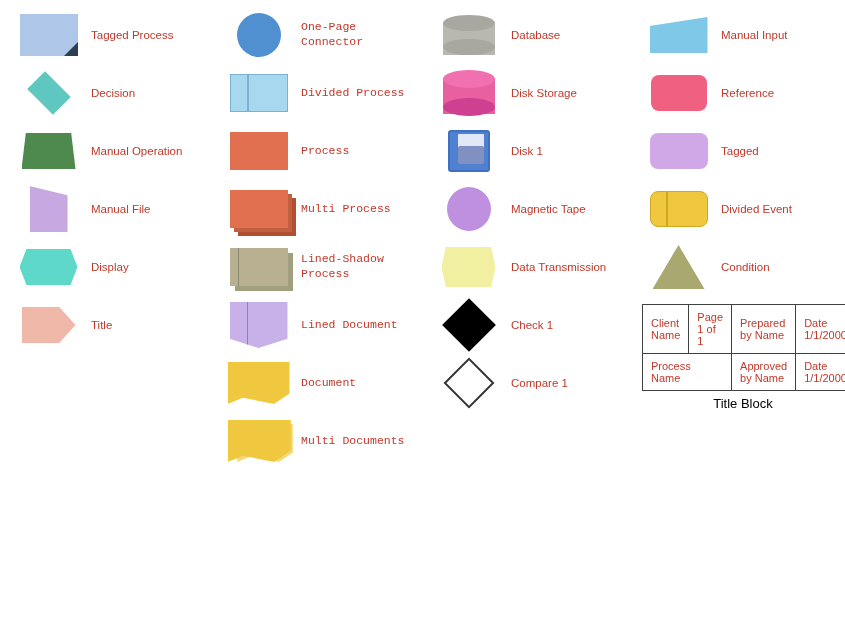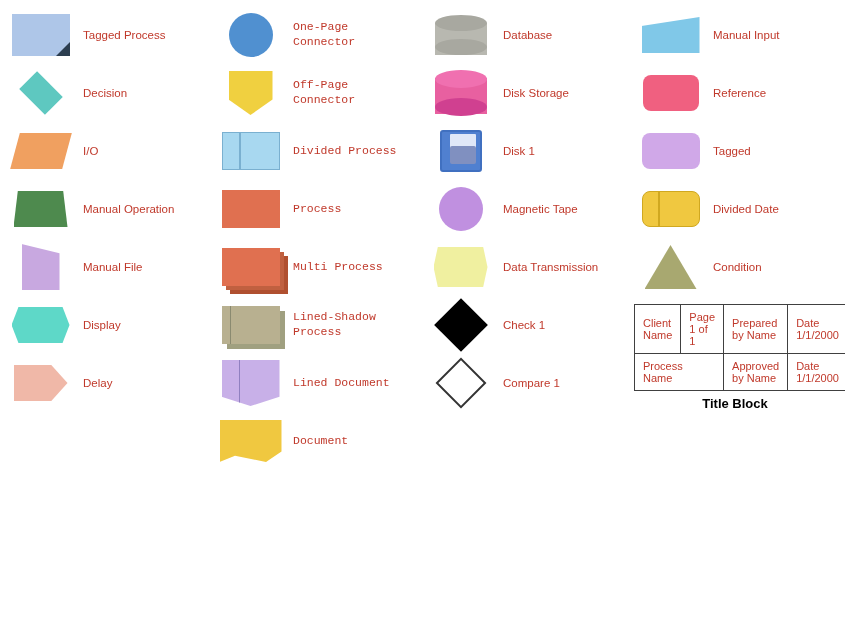--- a/index.html
+++ b/index.html
@@ -263,21 +263,21 @@
       border: 1.5px solid #888;
     }
     .title-block-table td {
       border: 1px solid #404040;
       padding: 6px 8px;
       color: #c0392b;
       font-size: 11px;
     }
     .title-block-label {
       text-align: center;
-      font-weight: bold;
+      font-weight: normal;
       font-size: 13px;
       margin-top: 5px;
       color: #000;
     }
 
     
     .cyl-wrap {
       position: relative;
       width: 52px;
       height: 40px;
@@ -350,82 +350,70 @@
       position: absolute;
       bottom: 6px; left: 8px;
       width: 26px; height: 18px;
       background: #8090c0;
       border-radius: 2px;
     }
   </style>
 </head>
 <body>
 
-<div style="display:grid; grid-template-columns: 210px 210px 210px 210px; padding: 6px 0 0 0;">
+<div style="display:grid; grid-template-columns: 210px 210px 210px 210px; padding: 6px 0 0 8px;">
 
   <div style="display:flex; flex-direction:column;">
     <div class="legend-item">
       <div class="shape-container">
           <div class="shape-tagged-process"></div>
         </div>
       <span class="label">Tagged Process</span>
     </div>
     <div class="legend-item">
       <div class="shape-container">
           <div class="shape-decision"></div>
         </div>
       <span class="label">Decision</span>
     </div>
     <div class="legend-item">
       <div class="shape-container">
-          <div class="shape-io"></div>
-        </div>
-      <span class="label">I/O</span>
-    </div>
-    <div class="legend-item">
-      <div class="shape-container">
           <div class="shape-manual-operation"></div>
         </div>
       <span class="label">Manual Operation</span>
     </div>
     <div class="legend-item">
       <div class="shape-container">
           <div class="shape-manual-file"></div>
         </div>
       <span class="label">Manual File</span>
     </div>
     <div class="legend-item">
       <div class="shape-container">
           <div class="shape-display"></div>
         </div>
       <span class="label">Display</span>
     </div>
     <div class="legend-item">
       <div class="shape-container">
           <div class="shape-delay"></div>
         </div>
-      <span class="label">Delay</span>
+      <span class="label">Title</span>
     </div>
   </div>
 
   <div style="display:flex; flex-direction:column;font-family:Liberation Mono, monospace;">
     <div class="legend-item">
       <div class="shape-container">
           <div class="shape-one-page-connector"></div>
         </div>
       <span class="label">One-Page Connector</span>
     </div>
     <div class="legend-item">
       <div class="shape-container">
-          <div class="shape-off-page-connector"></div>
-        </div>
-      <span class="label">Off-Page Connector</span>
-    </div>
-    <div class="legend-item">
-      <div class="shape-container">
           <div class="shape-divided-process"></div>
         </div>
       <span class="label">Divided Process</span>
     </div>
     <div class="legend-item">
       <div class="shape-container">
           <div class="shape-process"></div>
         </div>
       <span class="label">Process</span>
     </div>
@@ -445,20 +433,28 @@
       <div class="shape-container">
           <div class="shape-lined-document"></div>
         </div>
       <span class="label">Lined Document</span>
     </div>
     <div class="legend-item">
       <div class="shape-container">
           <div class="shape-document"></div>
         </div>
       <span class="label">Document</span>
+    </div>
+    <div class="legend-item">
+      <div class="shape-container" style="position:relative;">
+        <div class="shape-document" style="position:absolute; top:6px; left:8px; opacity:0.7; transform:scale(0.9);"></div>
+        <div class="shape-document" style="position:absolute; top:3px; left:5px; opacity:0.85; transform:scale(0.95);"></div>
+        <div class="shape-document" style="position:relative; z-index:2;"></div>
+      </div>
+      <span class="label">Multi Documents</span>
     </div>
   </div>
 
   <div style="display:flex; flex-direction:column;">
     <div class="legend-item">
       <div class="shape-container">
         <div class="cyl-wrap">
           <div class="cyl-body"></div>
           <div class="cyl-top"></div>
           <div class="cyl-bottom"></div>
@@ -527,21 +523,21 @@
     <div class="legend-item">
       <div class="shape-container">
           <div class="shape-event"></div>
         </div>
       <span class="label">Tagged</span>
     </div>
     <div class="legend-item">
       <div class="shape-container">
           <div class="shape-divided-event"></div>
         </div>
-      <span class="label">Divided Date</span>
+      <span class="label">Divided Event</span>
     </div>
     <div class="legend-item">
       <div class="shape-container">
           <div class="shape-condition"></div>
         </div>
       <span class="label">Condition</span>
     </div>
 
     <div style="padding: 4px 4px 0 4px; margin-top: 4px;">
       <table class="title-block-table">

